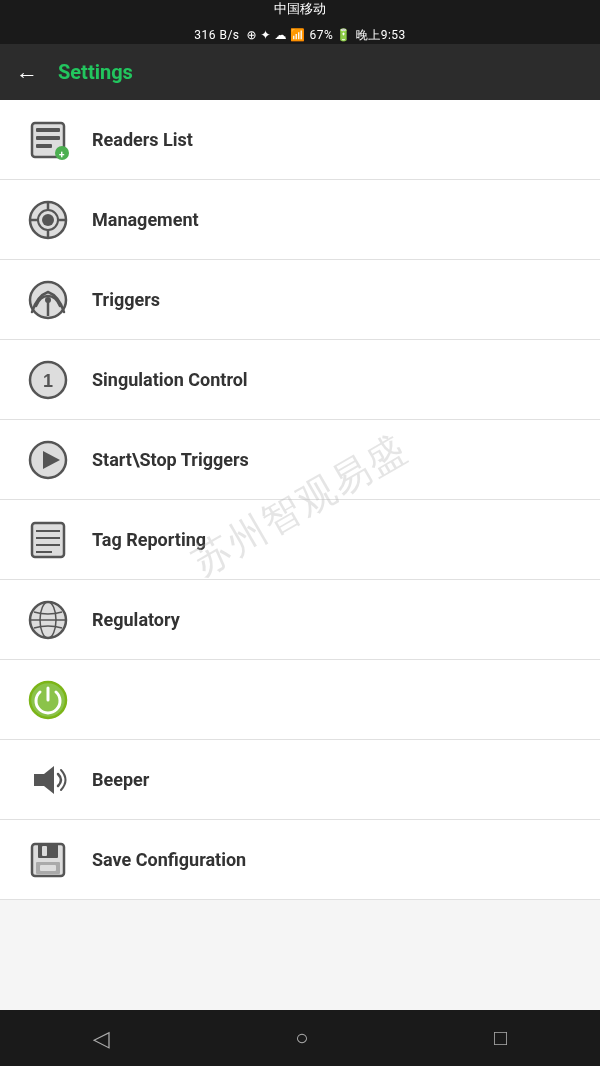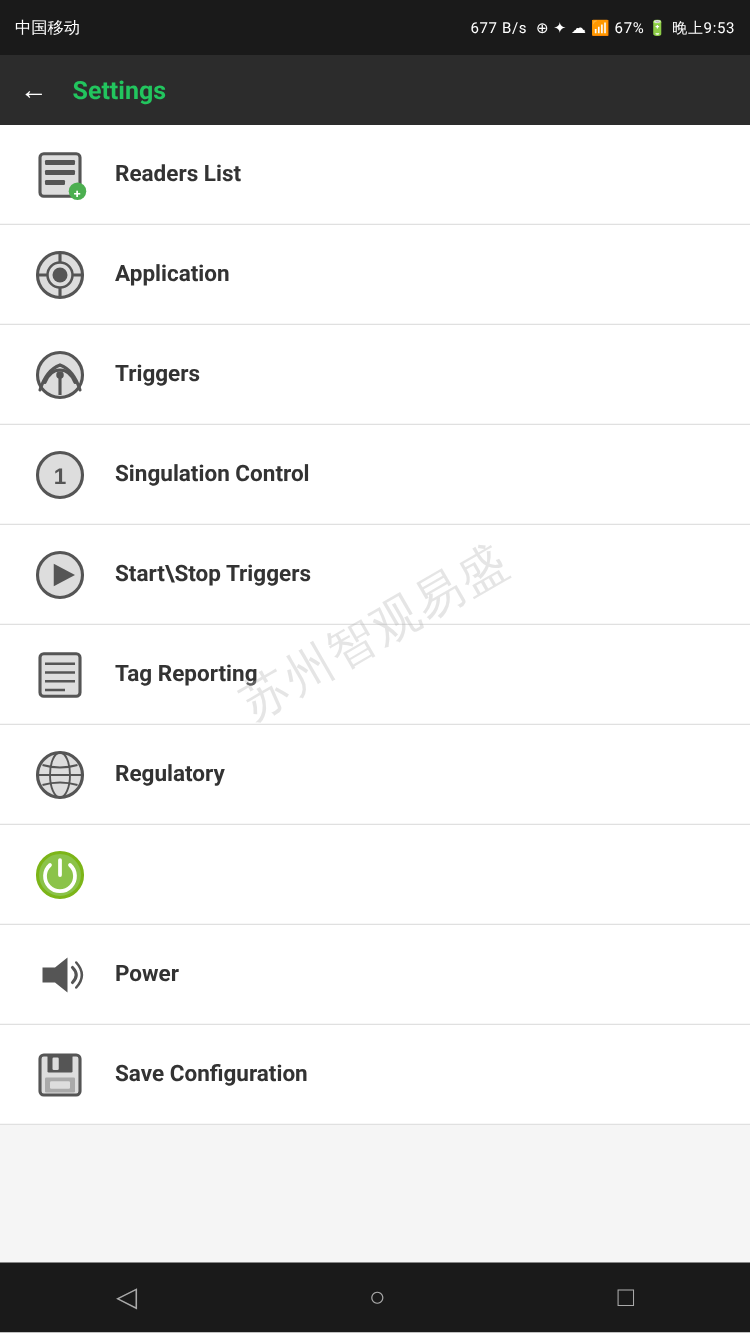--- a/index.html
+++ b/index.html
@@ -16,20 +16,21 @@
     
     .status-bar {
       background: #1a1a1a;
       color: #fff;
       height: 44px;
       display: flex;
       align-items: center;
       justify-content: space-between;
       padding: 0 12px;
       font-size: 13px;
+      flex-direction: column;
     }
     .status-left { font-size: 13px; }
     .status-right { font-size: 12px; letter-spacing: 0.5px; }
 
     
     .title-bar {
       background: #2c2c2c;
       color: #fff;
       height: 56px;
       display: flex;
@@ -123,21 +124,21 @@
       height: calc(1066px - 44px - 56px - 56px);
       overflow: hidden;
     }
   </style>
 </head>
 <body>
 
 <div class="status-bar">
   <span class="status-left">中国移动</span>
   <span class="status-right">
-    <span>677 B/s</span>
+    <span>316 B/s</span>
     &nbsp;⊕ ✦ ☁ 📶
     <span>67%</span> 🔋
     <span>晚上9:53</span>
   </span>
 </div>
 
 <div class="title-bar">
   <span class="back-arrow">←</span>
   <span class="title-text">Settings</span>
 </div>
@@ -167,21 +168,21 @@
         <svg class="icon-svg" viewBox="0 0 44 44" fill="none">
           <circle cx="22" cy="22" r="18" stroke="#555" stroke-width="2.5" fill="#ddd"></circle>
           <circle cx="22" cy="22" r="6" fill="#555"></circle>
           <circle cx="22" cy="22" r="10" stroke="#555" stroke-width="2" fill="none"></circle>
           <line x1="22" y1="4" x2="22" y2="12" stroke="#555" stroke-width="2.5"></line>
           <line x1="22" y1="32" x2="22" y2="40" stroke="#555" stroke-width="2.5"></line>
           <line x1="4" y1="22" x2="12" y2="22" stroke="#555" stroke-width="2.5"></line>
           <line x1="32" y1="22" x2="40" y2="22" stroke="#555" stroke-width="2.5"></line>
         </svg>
       </div>
-      <span class="item-label">Application</span>
+      <span class="item-label">Management</span>
     </div>
 
     <div class="settings-item">
       <div class="icon-wrap">
         <svg class="icon-svg" viewBox="0 0 44 44" fill="none">
           <circle cx="22" cy="22" r="18" stroke="#555" stroke-width="2.5" fill="#ddd"></circle>
           <path d="M10 28 Q14 18 22 18 Q30 18 34 28" stroke="#555" stroke-width="2.5" fill="none" stroke-linecap="round"></path>
           <path d="M6 34 Q11 18 22 14 Q33 18 38 34" stroke="#555" stroke-width="2.5" fill="none" stroke-linecap="round"></path>
           <circle cx="22" cy="22" r="3" fill="#555"></circle>
           <line x1="22" y1="22" x2="22" y2="38" stroke="#555" stroke-width="2.5"></line>
@@ -248,21 +249,21 @@
     </div>
 
     <div class="settings-item">
       <div class="icon-wrap">
         <svg class="icon-svg" viewBox="0 0 44 44" fill="none">
           <polygon points="8,16 8,28 18,28 28,36 28,8 18,16" fill="#555"></polygon>
           <path d="M32 16 Q38 22 32 28" stroke="#555" stroke-width="2.5" fill="none" stroke-linecap="round"></path>
           <path d="M35 12 Q44 22 35 32" stroke="#555" stroke-width="2" fill="none" stroke-linecap="round"></path>
         </svg>
       </div>
-      <span class="item-label">Power</span>
+      <span class="item-label">Beeper</span>
     </div>
 
     <div class="settings-item">
       <div class="icon-wrap">
         <svg class="icon-svg" viewBox="0 0 44 44" fill="none">
           <rect x="6" y="6" width="32" height="32" rx="3" stroke="#555" stroke-width="2.5" fill="#ddd"></rect>
           <rect x="12" y="6" width="20" height="14" rx="1" fill="#555"></rect>
           <rect x="16" y="8" width="5" height="10" rx="1" fill="#ddd"></rect>
           <rect x="10" y="24" width="24" height="12" rx="1" fill="#aaa"></rect>
           <rect x="14" y="27" width="16" height="6" rx="1" fill="#ddd"></rect>

